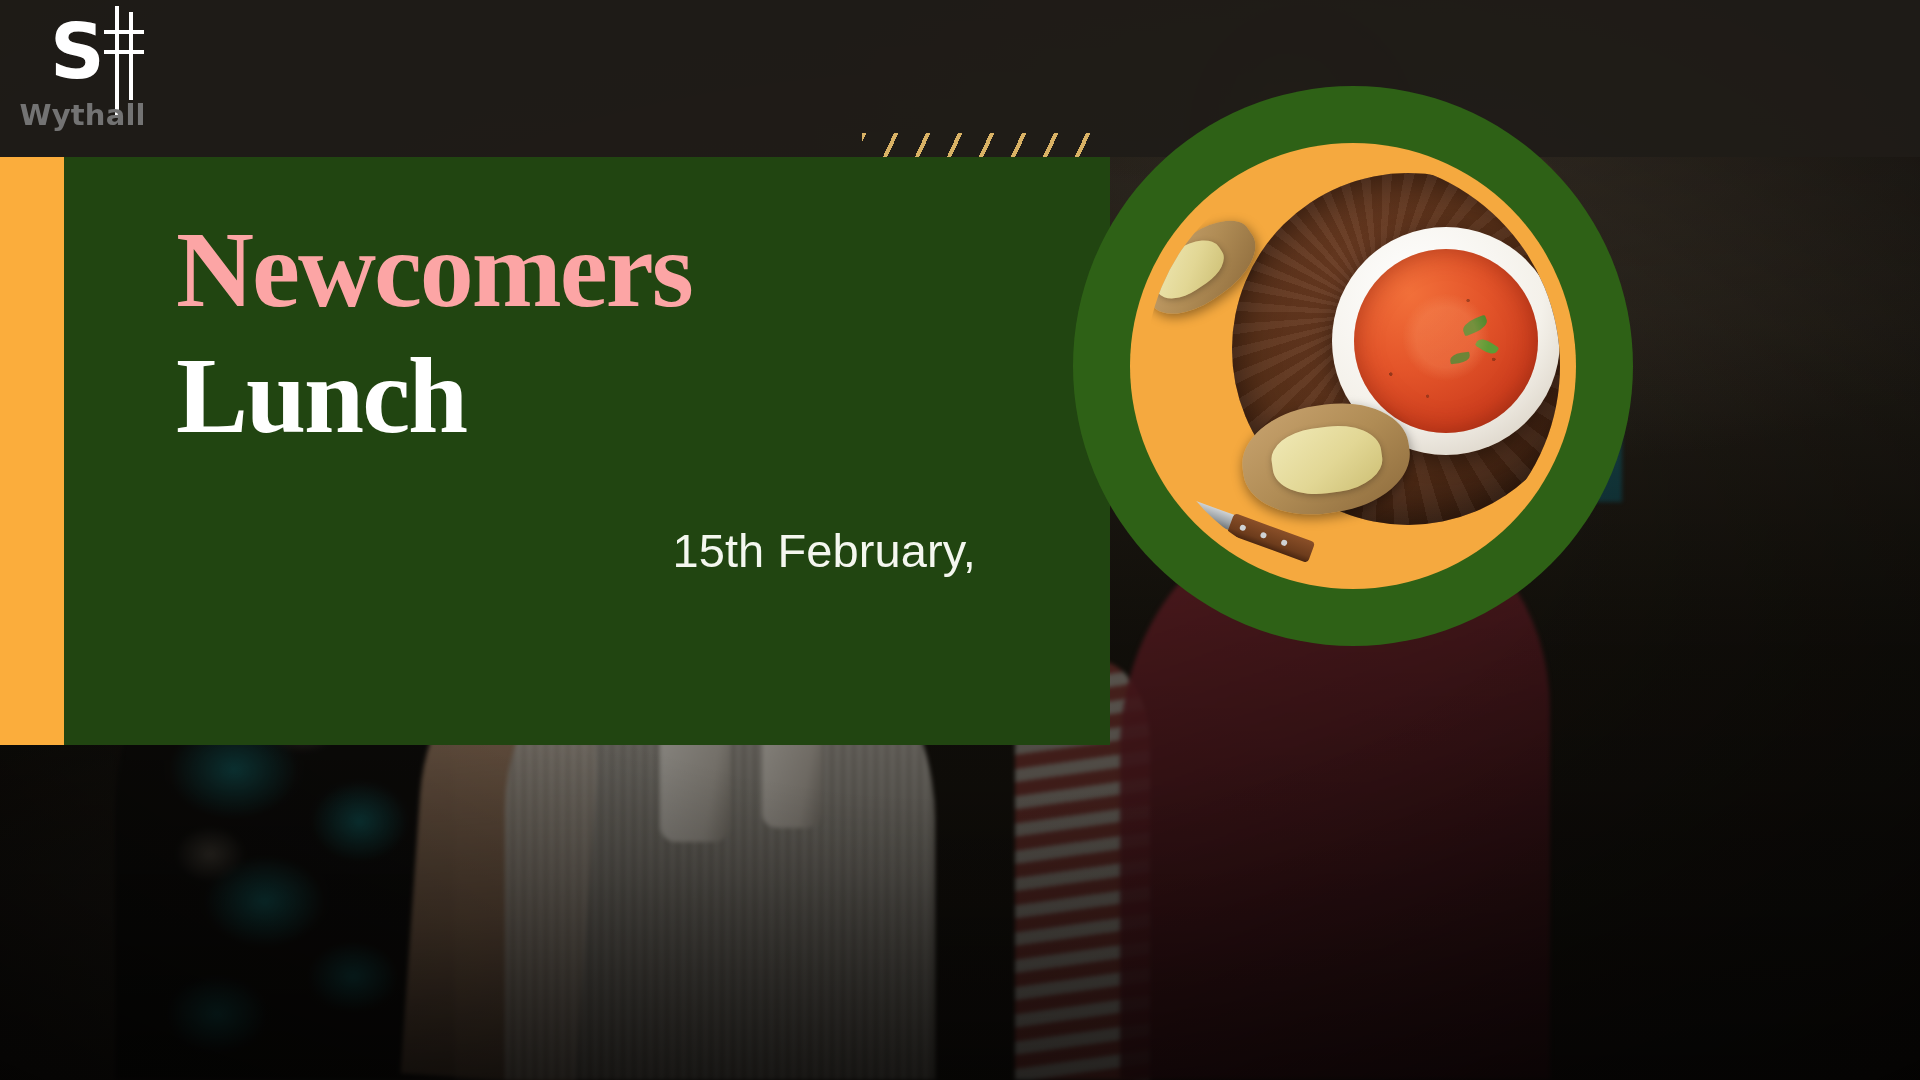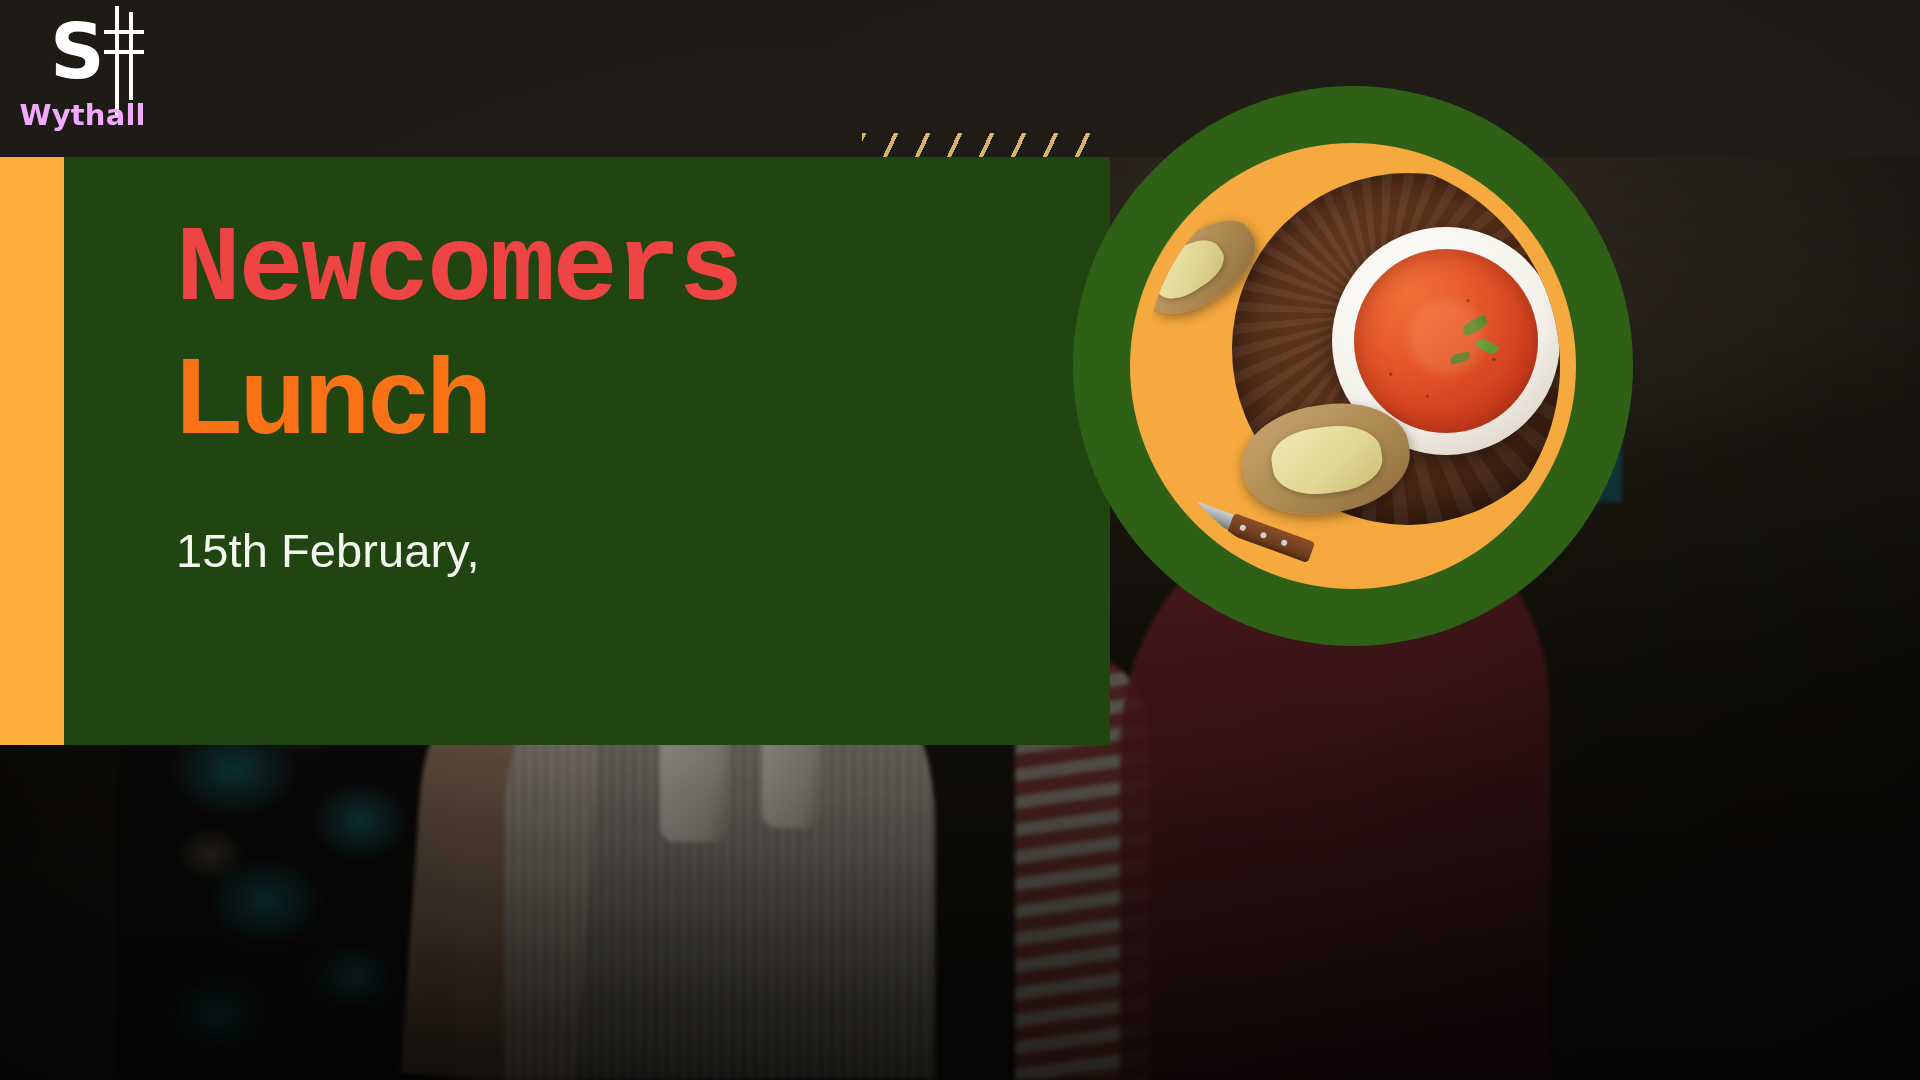--- a/index.html
+++ b/index.html
@@ -136,21 +136,21 @@
   .cross-h2 { left:2px;   top:44px; width:40px; height:4px; }
 
   .logo-word {
     font-size:74px; font-weight:bold; color:#ffffff;
     line-height:1; letter-spacing:-1.5px; margin-left:4px;
     font-family:"DejaVu Sans", sans-serif;
   }
 
   .logo-sub {
     position:absolute; right:0; top:84px;
-    font-size:29px; font-weight:bold; color:#f0abfc;
+    font-size:29px; font-weight:bold; color:#737373;
     letter-spacing:.2px; white-space:nowrap;
     font-family:"DejaVu Sans", sans-serif;
   }
 
   
   .stripes {
     position:absolute; left:862px; top:133px; width:232px; height:46px;
     background:repeating-linear-gradient(115deg,
       #d9b265 0 4px,
       rgba(0,0,0,0) 4px 29px);
@@ -163,33 +163,34 @@
     background:#214511;
   }
   .accent-bar {
     position:absolute; left:0; top:157px; width:64px; height:588px;
     background:#FBAD3C;
   }
 
   .band-text { position:absolute; left:176px; top:216px; width:800px; }
 
   .title-main {
-    font-size:108px; font-weight:bold; color:#ef4444;
+    font-size:108px; font-weight:bold; color:#fca5a5;
     line-height:1.0; letter-spacing:-2px;
-    font-family:Liberation Mono, monospace;
+    font-family:Liberation Serif, serif;
   }
   .title-accent {
-    font-size:108px; font-weight:bold; color:#f97316;
+    font-size:108px; font-weight:bold; color:#ffffff;
     line-height:1.0; letter-spacing:-2px; margin-top:18px;
-    font-family:Liberation Sans, sans-serif;
+    font-family:Liberation Serif, serif;
   }
   .detail-line {
     font-size:47px; color:#f4f7ef; line-height:1.48;
     letter-spacing:.1px; font-weight:normal;
     font-family:"Liberation Sans", sans-serif;
+    text-align:right;
   }
   .detail-block { margin-top:66px; }
 
   
   .medallion-green {
     position:absolute; left:1073px; top:86px;
     width:560px; height:560px; border-radius:50%;
     background:#2E6116;
   }
   .medallion-ring {

